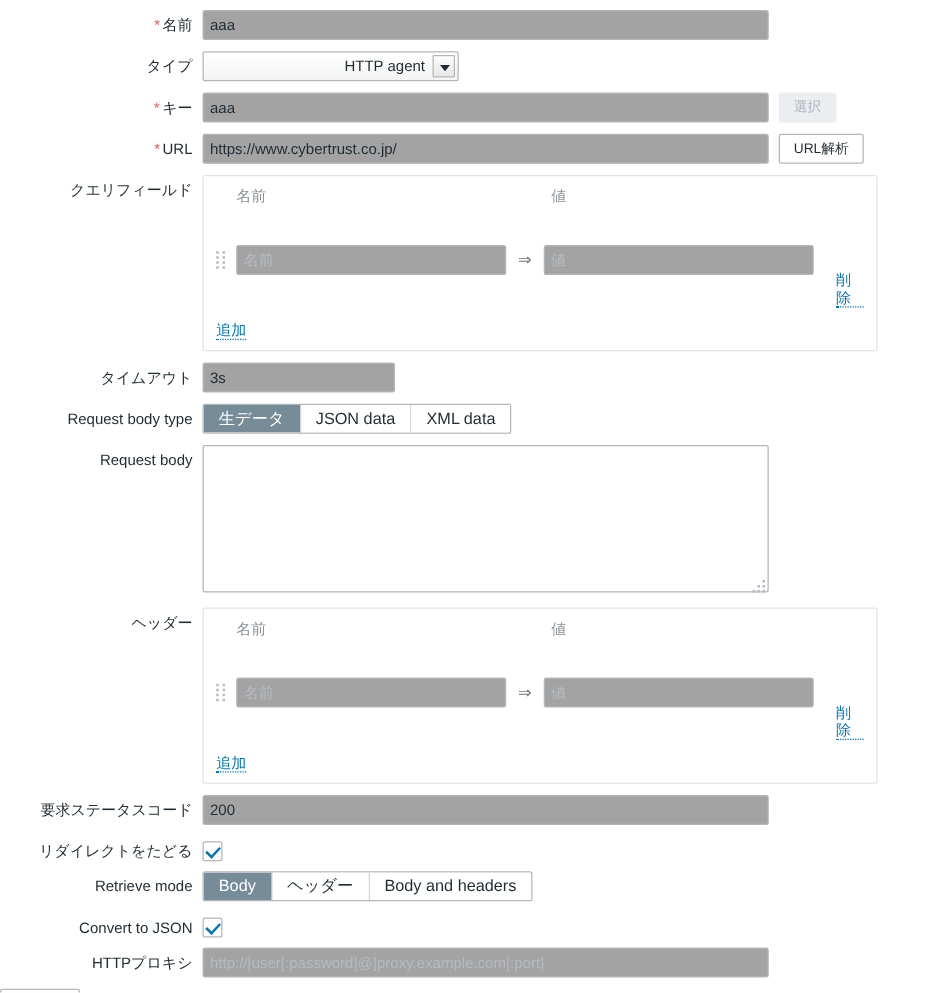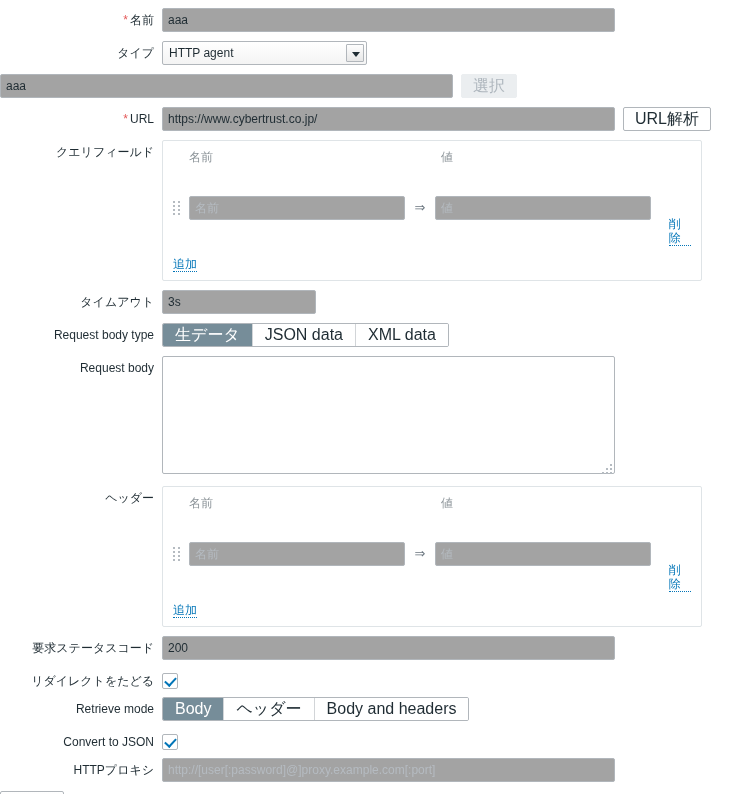--- a/index.html
+++ b/index.html
@@ -105,21 +105,21 @@
     border: 1px solid #b1b6bb;
     background: linear-gradient(#ffffff, #f4f4f4);
     border-radius: 2px;
     font-size: 12px;
     color: #1f2c33;
     line-height: 22px;
     padding: 0 26px 0 6px;
     white-space: nowrap;
     cursor: default;
   }
-  .select.w-type { width: 205px; }
+  .select.w-type { width: 205px; text-align: right; }
   .select.w-get  { width: 62px; }
   .select.w-auth { width: 64px; }
   .select .arrow {
     position: absolute;
     top: 2px;
     right: 2px;
     width: 18px;
     height: 18px;
     background: linear-gradient(#fdfdfd, #e7e7e7);
     border: 1px solid #b1b6bb;
@@ -136,21 +136,21 @@
 
   
   .btn {
     height: 24px;
     line-height: 22px;
     padding: 0 11px;
     border: 1px solid #b1b6bb;
     background: #ffffff;
     border-radius: 2px;
     font-family: "Liberation Sans", "DejaVu Sans", sans-serif;
-    font-size: 16px;
+    font-size: 11px;
     color: #1f2c33;
     cursor: pointer;
     white-space: nowrap;
   }
   .btn.disabled {
     background: #ebeef0;
     border-color: #ebeef0;
     color: #aeb6bd;
     cursor: default;
   }
@@ -161,21 +161,21 @@
     border: 1px solid #b1b6bb;
     border-radius: 2px;
     overflow: hidden;
     height: 24px;
     background: #ffffff;
   }
   .seg .seg-item {
     padding: 0 12px;
     height: 22px;
     line-height: 22px;
-    font-size: 16px;
+    font-size: 13px;
     color: #1f2c33;
     background: #ffffff;
     border-right: 1px solid #d2d5d8;
     cursor: pointer;
     white-space: nowrap;
   }
   .seg .seg-item:last-child { border-right: none; }
   .seg .seg-item.on {
     background: #768d99;
     color: #ffffff;
@@ -276,20 +276,23 @@
     <div class="label">タイプ</div>
     <div class="field">
       <div class="select w-type">
         <span>HTTP agent</span>
         <span class="arrow"></span>
       </div>
     </div>
   </div>
 
   <div class="row">
+    <div class="label">
+      <span class="req">*</span><span>キー</span>
+    </div>
     <div class="field">
       <input type="text" class="inp-wide" value="aaa" style="">
       <button class="btn disabled" style="margin-left:8px;">選択</button>
     </div>
   </div>
 
   <div class="row">
     <div class="label">
       <span class="req">*</span><span>URL</span>
     </div>

